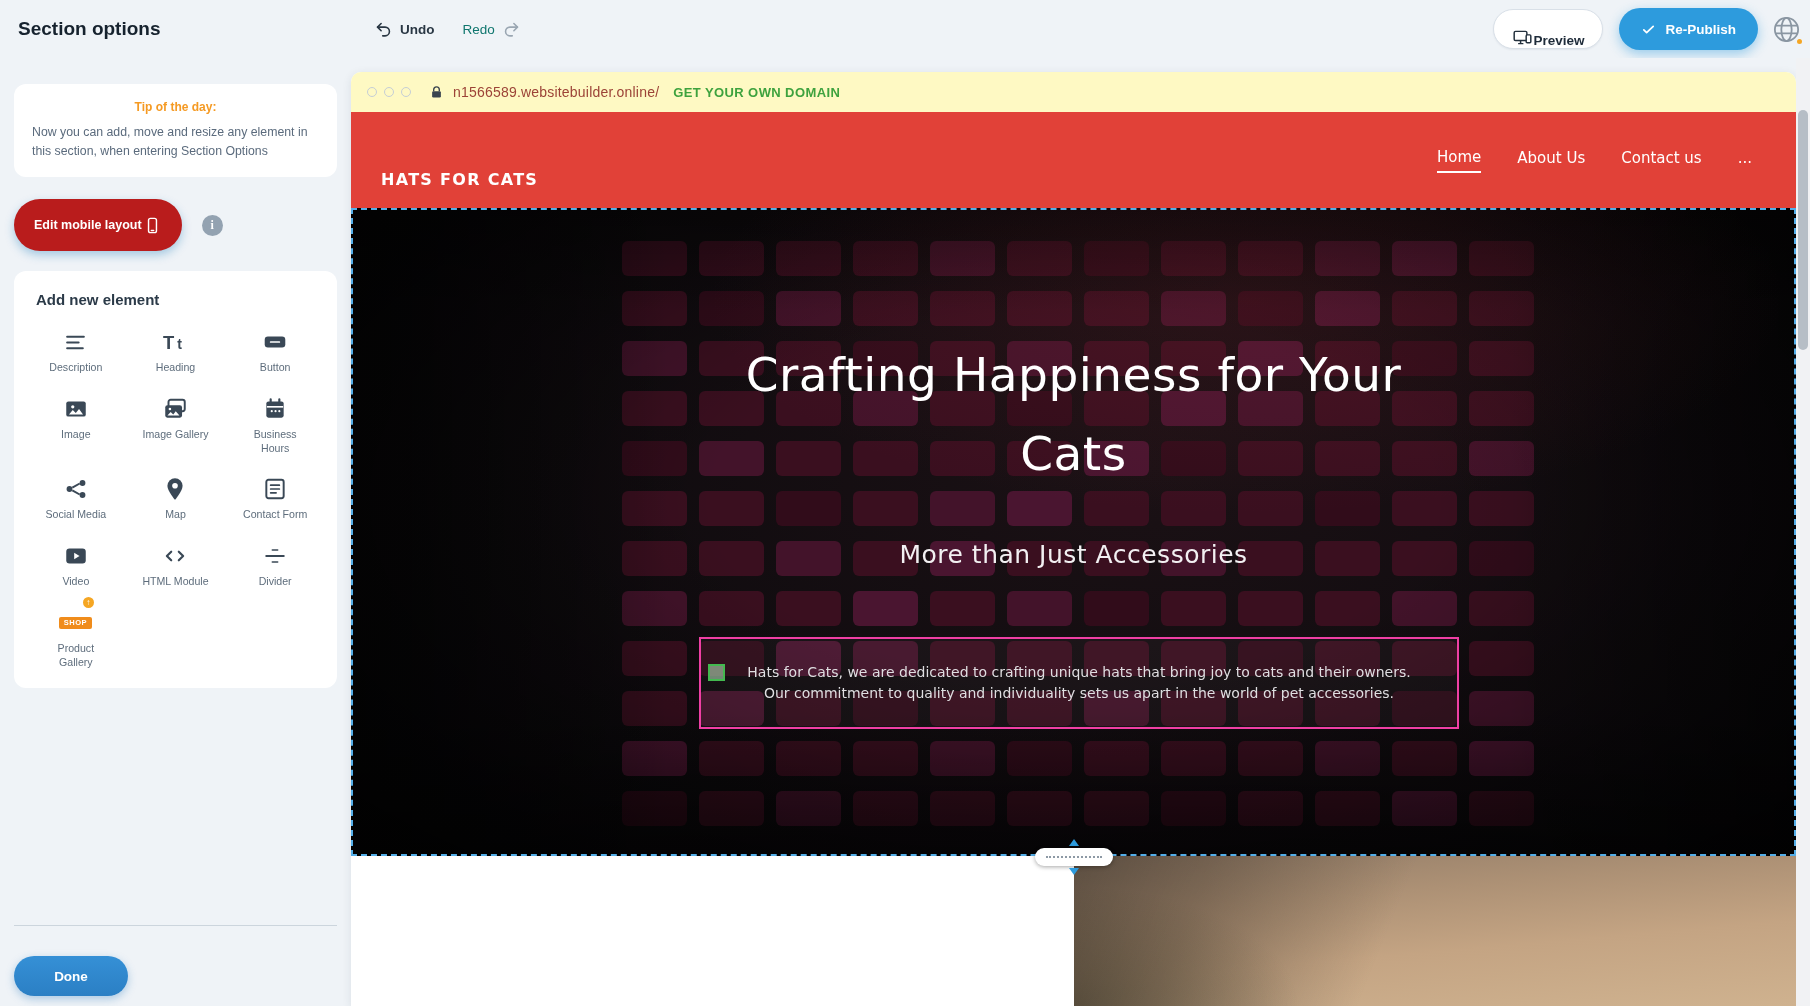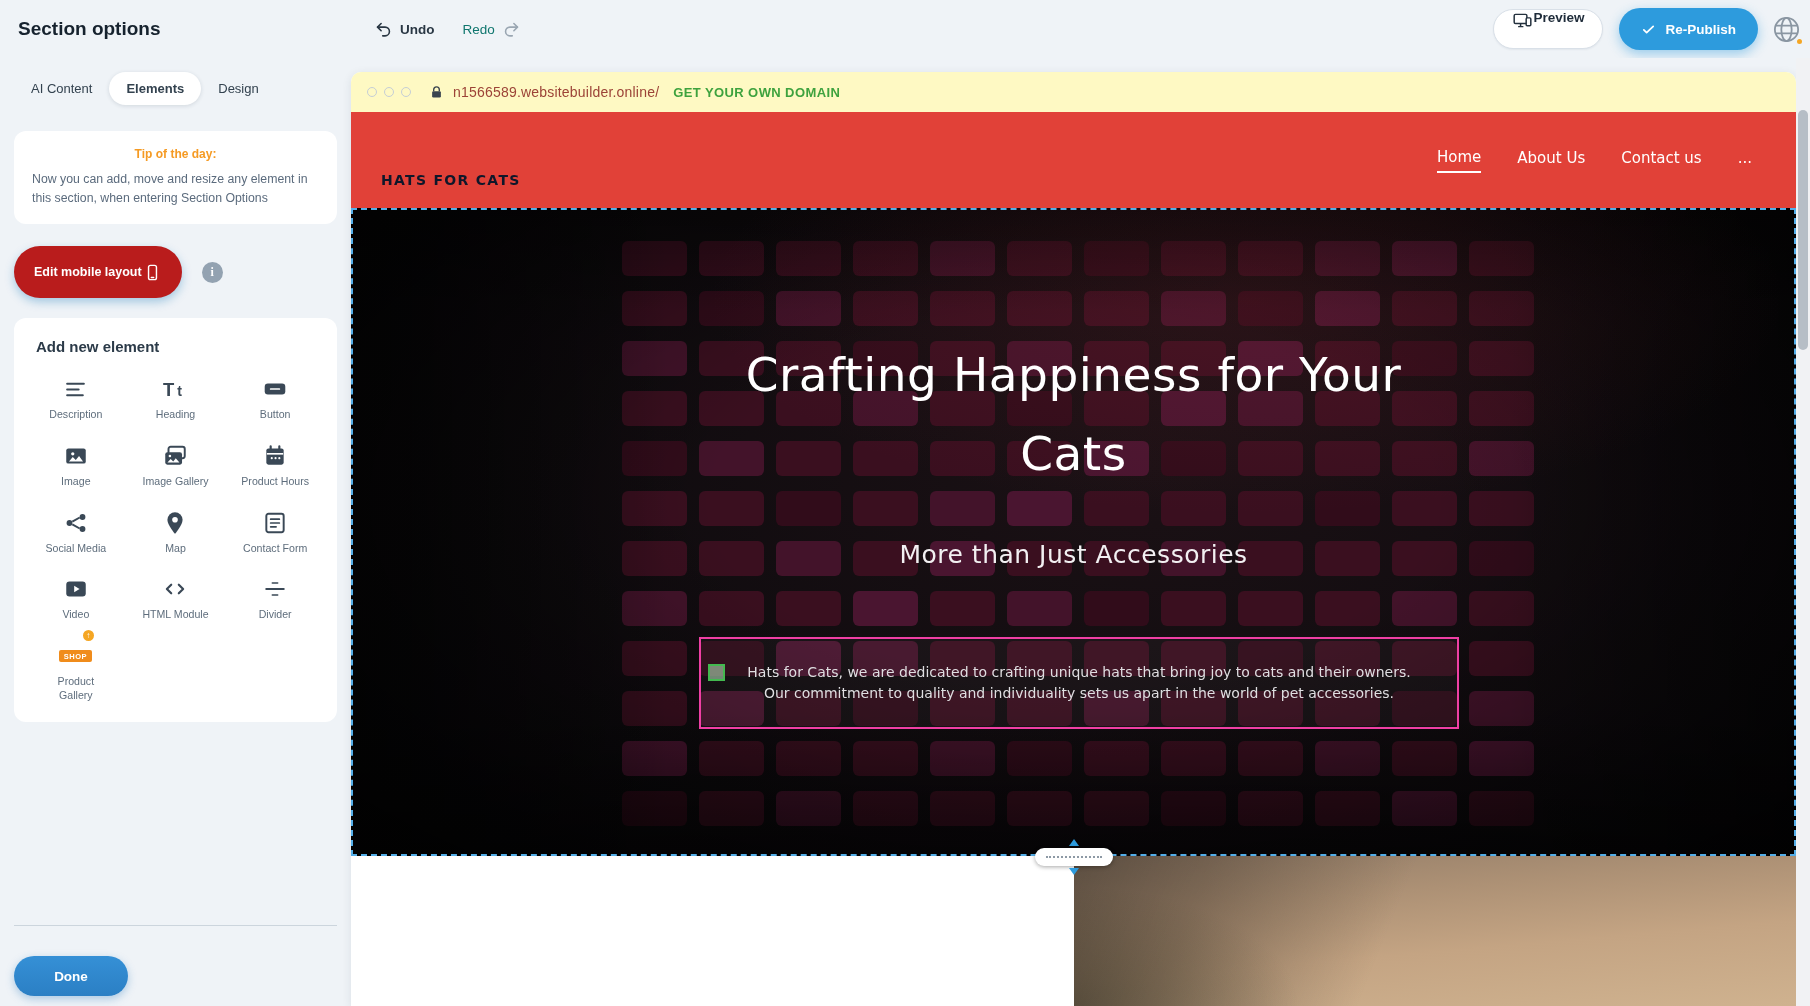--- a/index.html
+++ b/index.html
@@ -9,21 +9,21 @@
   .app{width:1810px;height:1006px;display:flex;flex-direction:column;position:relative;}
 
   
   .topbar{height:58px;flex:0 0 58px;display:flex;align-items:center;position:relative;}
   .topbar-title{font-size:19px;font-weight:700;color:#16222e;margin-left:18px;}
   .history{position:absolute;left:374px;display:flex;align-items:center;gap:28px;}
   .hist-btn{display:flex;align-items:center;gap:7px;font-size:13.5px;font-weight:700;color:#2a3744;}
   .hist-btn.disabled{color:#0f766e;font-weight:400;}
   .hist-icon{display:flex;align-items:center;}
   .topbar-right{margin-left:auto;display:flex;align-items:center;gap:16px;margin-right:52px;}
-  .btn-preview{display:flex;align-items:flex-start;background:#fff;border:1px solid #d9e0e8;border-radius:20px;height:40px;padding:0 18px;font-size:13.5px;font-weight:700;color:#1f2c3a;box-shadow:0 1px 2px rgba(20,40,60,.06);}
+  .btn-preview{display:flex;align-items:flex-end;background:#fff;border:1px solid #d9e0e8;border-radius:20px;height:40px;padding:0 18px;font-size:13.5px;font-weight:700;color:#1f2c3a;box-shadow:0 1px 2px rgba(20,40,60,.06);}
   .btn-republish{display:flex;align-items:center;gap:9px;background:#2d9bdd;border-radius:21px;height:42px;padding:0 22px;font-size:13.5px;font-weight:700;color:#fff;box-shadow:0 4px 12px rgba(45,155,221,.45);}
   .globe{position:absolute;right:4px;top:9px;width:40px;height:40px;border-radius:50%;display:flex;align-items:center;justify-content:center;}
   .globe-dot{position:absolute;bottom:3px;right:2px;width:9px;height:9px;border-radius:50%;background:#f5a623;border:2px solid #eff3f7;}
 
   
   .body-row{flex:1;display:flex;min-height:0;}
 
   
   .sidebar{width:351px;flex:0 0 351px;display:flex;flex-direction:column;padding:0 14px 10px;}
   .tabs{display:flex;align-items:center;margin-top:14px;}
@@ -55,21 +55,21 @@
   .browser-card{position:absolute;left:0;top:14px;right:14px;bottom:0;background:#fff;border-radius:10px 10px 0 0;overflow:hidden;box-shadow:0 2px 10px rgba(30,50,70,.10);}
   .browser-bar{height:40px;display:flex;align-items:center;background:#fef9c3;padding:0 16px;}
   .win-dots{display:flex;gap:7px;margin-right:18px;}
   .win-dot{width:10px;height:10px;border-radius:50%;border:1.5px solid #c5ced6;}
   .lock{margin-right:9px;display:flex;align-items:center;}
   .url{font-size:14px;color:#9c4337;letter-spacing:.2px;}
   .domain-cta{margin-left:14px;font-size:13px;font-weight:700;color:#3ea23e;letter-spacing:.4px;}
 
   .site{position:absolute;top:40px;left:0;right:0;bottom:0;background:#fff;display:flex;flex-direction:column;font-family:"DejaVu Sans",sans-serif;}
   .site-header{height:96px;flex:0 0 96px;background:#e14138;display:flex;align-items:center;padding:0 44px 0 30px;}
-  .logo{color:#0f172a;font-size:14px;font-weight:700;letter-spacing:1.3px;margin-top:39px;}
+  .logo{color:#ffffff;font-size:16px;font-weight:700;letter-spacing:1.3px;margin-top:39px;}
   .nav{margin-left:auto;display:flex;align-items:center;gap:36px;}
   .nav-item{color:#fff;font-size:15px;padding-bottom:5px;}
   .nav-item.active{border-bottom:2px solid #fff;}
 
   .hero{position:relative;height:648px;flex:0 0 648px;background:radial-gradient(1200px 700px at 55% 40%, #1b1115, #09080b 75%);overflow:hidden;}
   .tile-grid{position:absolute;left:271px;top:33px;display:grid;grid-template-columns:repeat(12,65px);grid-auto-rows:35px;column-gap:12px;row-gap:15px;z-index:0;}
   .tile{background:#3a0f1f;border-radius:6px;}
   .tile:nth-child(5n){background:#43132a;}
   .tile:nth-child(7n){background:#310c1a;}
   .tile:nth-child(11n){background:#4a1530;}
@@ -158,25 +158,20 @@
           <ellipse cx="12" cy="12" rx="4" ry="9"></ellipse>
           <path d="M3.5 9h17M3.5 15h17"></path>
         </svg>
       <span class="globe-dot" data-interactable="false"></span>
     </div>
   </div>
 
   <div class="body-row" data-interactable="false">
 
     <div class="sidebar" data-interactable="false">
-      <div class="tabs" data-interactable="false">
-        <div class="tab" data-interactable="true">AI Content</div>
-        <div class="tab active" data-interactable="true">Elements</div>
-        <div class="tab" data-interactable="true">Design</div>
-      </div>
 
       <div class="card tip-card" data-interactable="false">
         <div class="tip-title" data-interactable="false">Tip of the day:</div>
         <div class="tip-body" data-interactable="false">Now you can add, move and resize any element in this section, when entering Section Options</div>
       </div>
 
       <div class="mobile-row" data-interactable="false">
         <div class="btn-mobile" data-interactable="true">
           <span data-interactable="false">Edit mobile layout</span>
           <span data-interactable="false" style="display:flex;">
@@ -249,21 +244,21 @@
             <span class="el-icon" data-interactable="false">
               <svg viewBox="0 0 24 24" width="26" height="26">
                   <rect x="4" y="5" width="16" height="15" rx="2" fill="#3a4856"></rect>
                   <path d="M8 3v4M16 3v4" stroke="#3a4856" stroke-width="2" stroke-linecap="round"></path>
                   <path d="M4.5 10h15" stroke="#fff" stroke-width="1.5"></path>
                   <circle cx="9" cy="14" r="1" fill="#fff"></circle>
                   <circle cx="12.5" cy="14" r="1" fill="#fff"></circle>
                   <circle cx="16" cy="14" r="1" fill="#fff"></circle>
                 </svg>
             </span>
-            <span class="el-label" data-interactable="false">Product Hours</span>
+            <span class="el-label" data-interactable="false">Business Hours</span>
           </div>
 
           <div class="el-cell" data-interactable="true">
             <span class="el-icon" data-interactable="false">
               <svg viewBox="0 0 24 24" width="26" height="26">
                   <path d="M8.6 10.8l6.8-3.9M8.6 13.2l6.8 3.9" stroke="#3a4856" stroke-width="1.8"></path>
                   <circle cx="6" cy="12" r="2.7" fill="#3a4856"></circle>
                   <circle cx="18" cy="6.5" r="2.7" fill="#3a4856"></circle>
                   <circle cx="18" cy="17.5" r="2.7" fill="#3a4856"></circle>
                 </svg>

